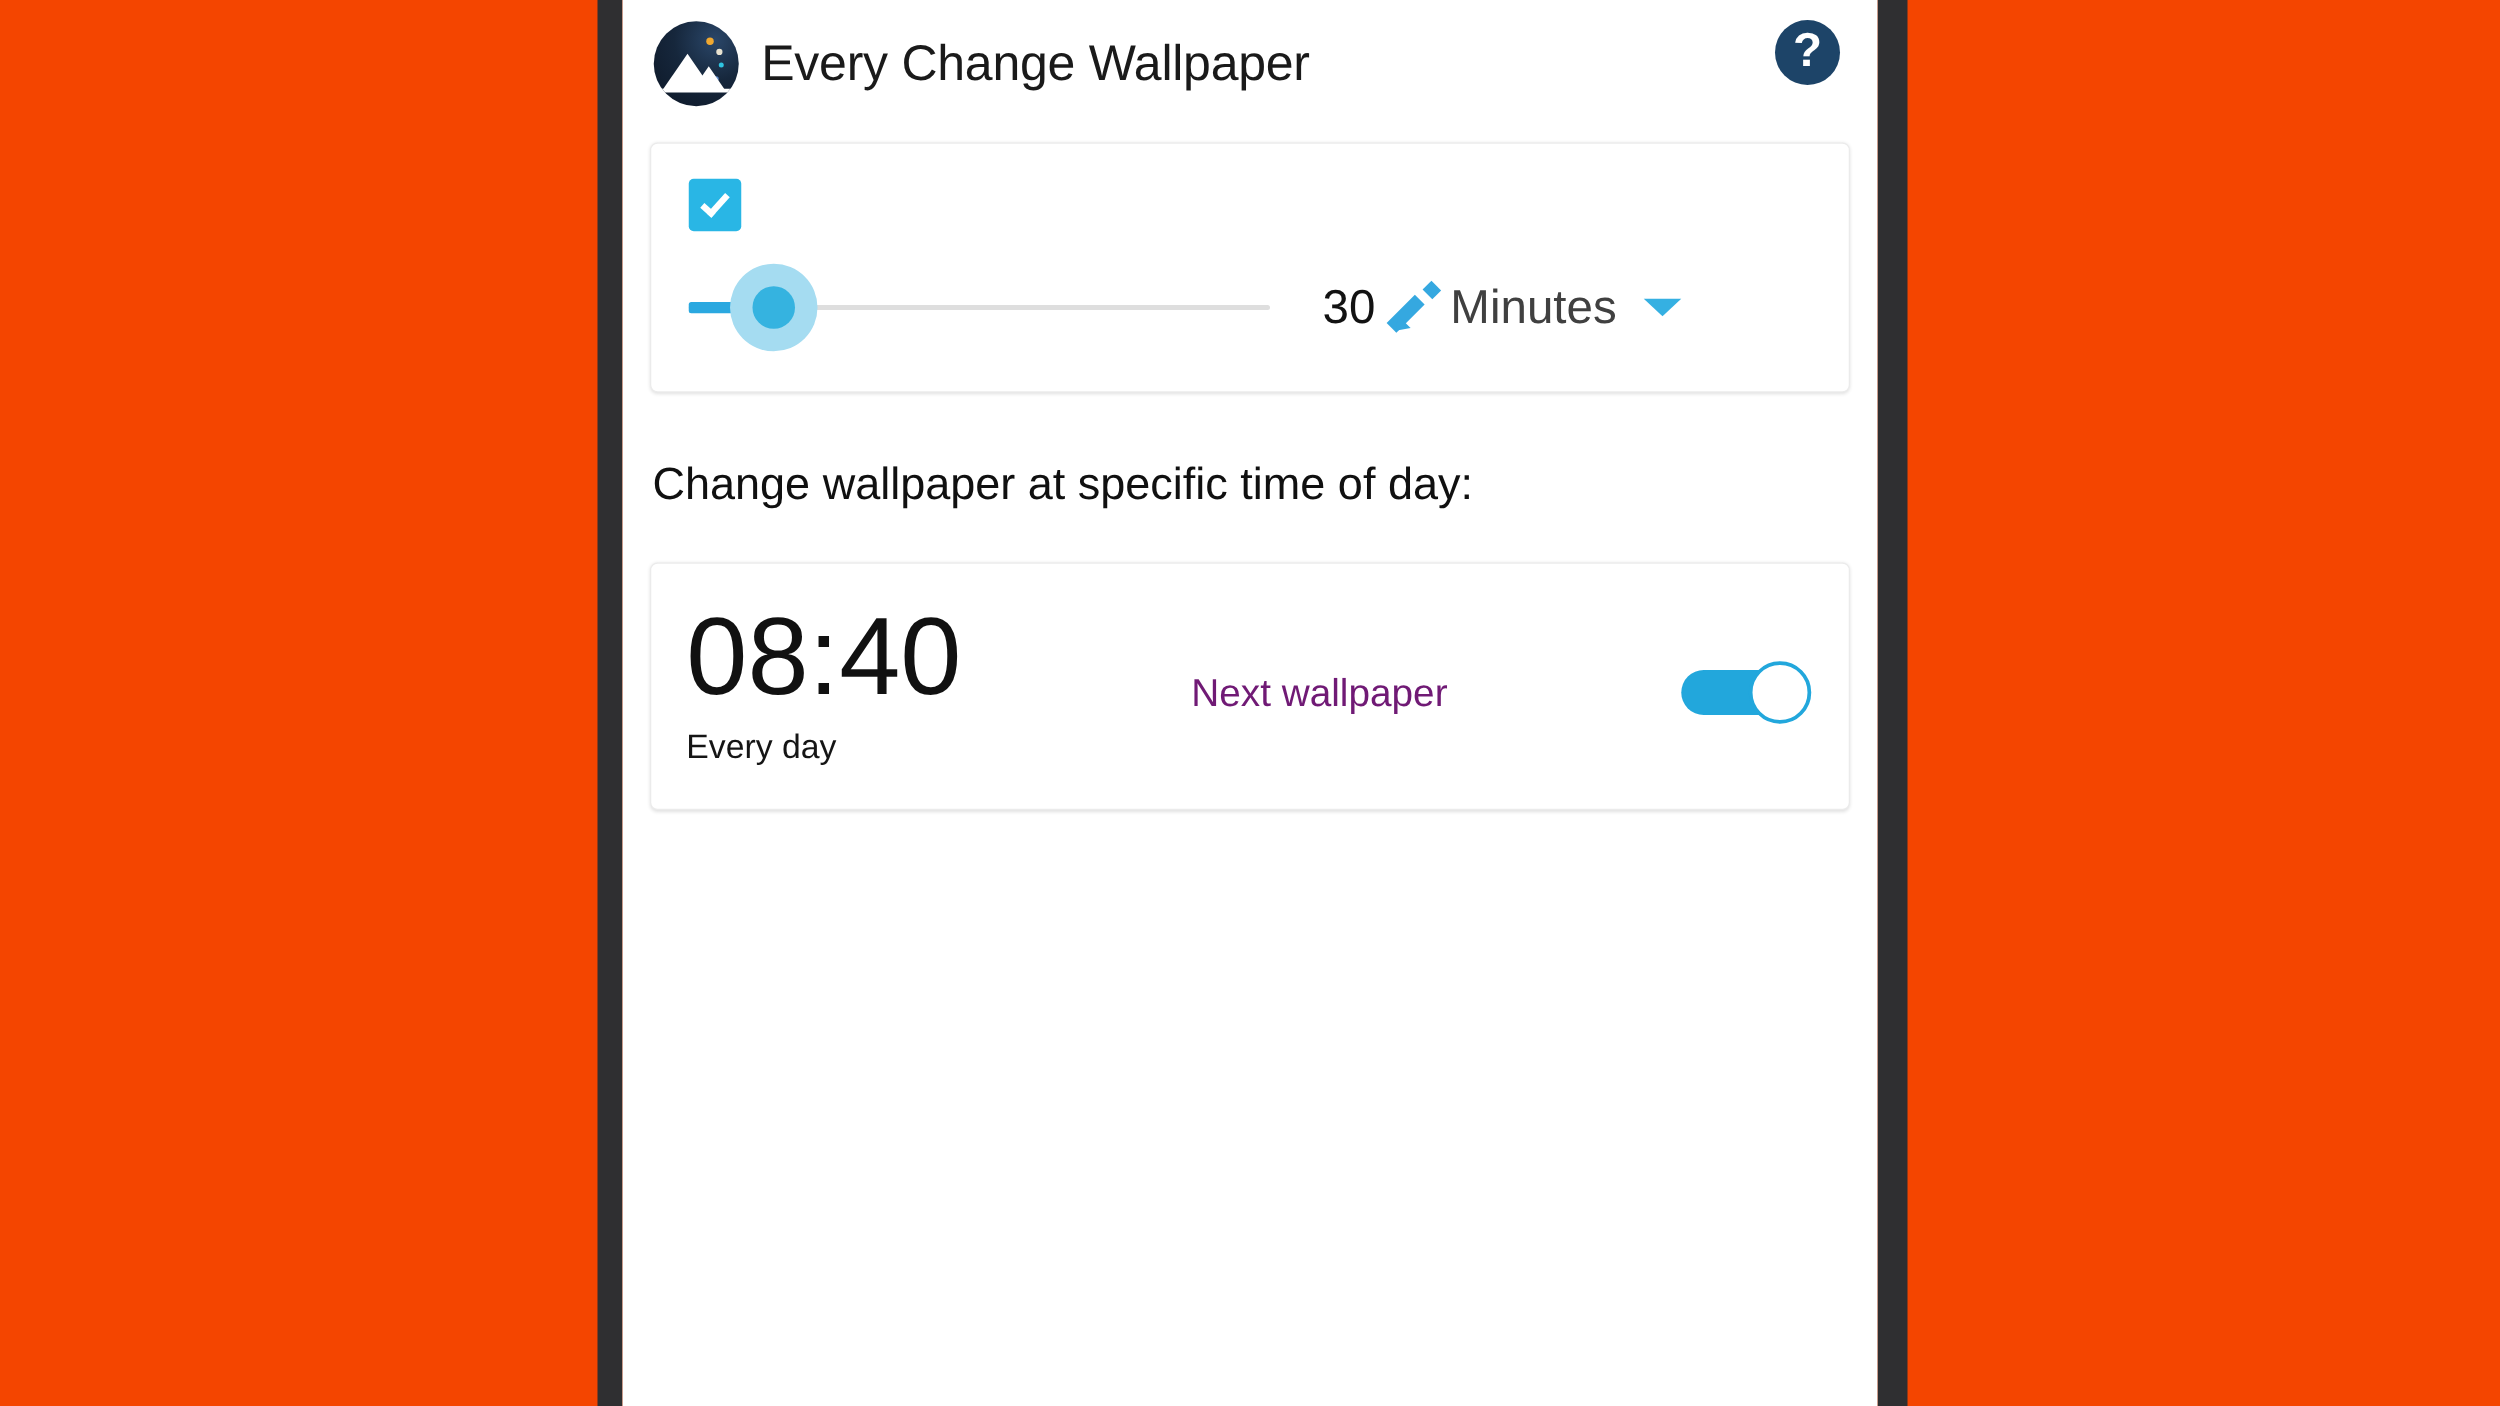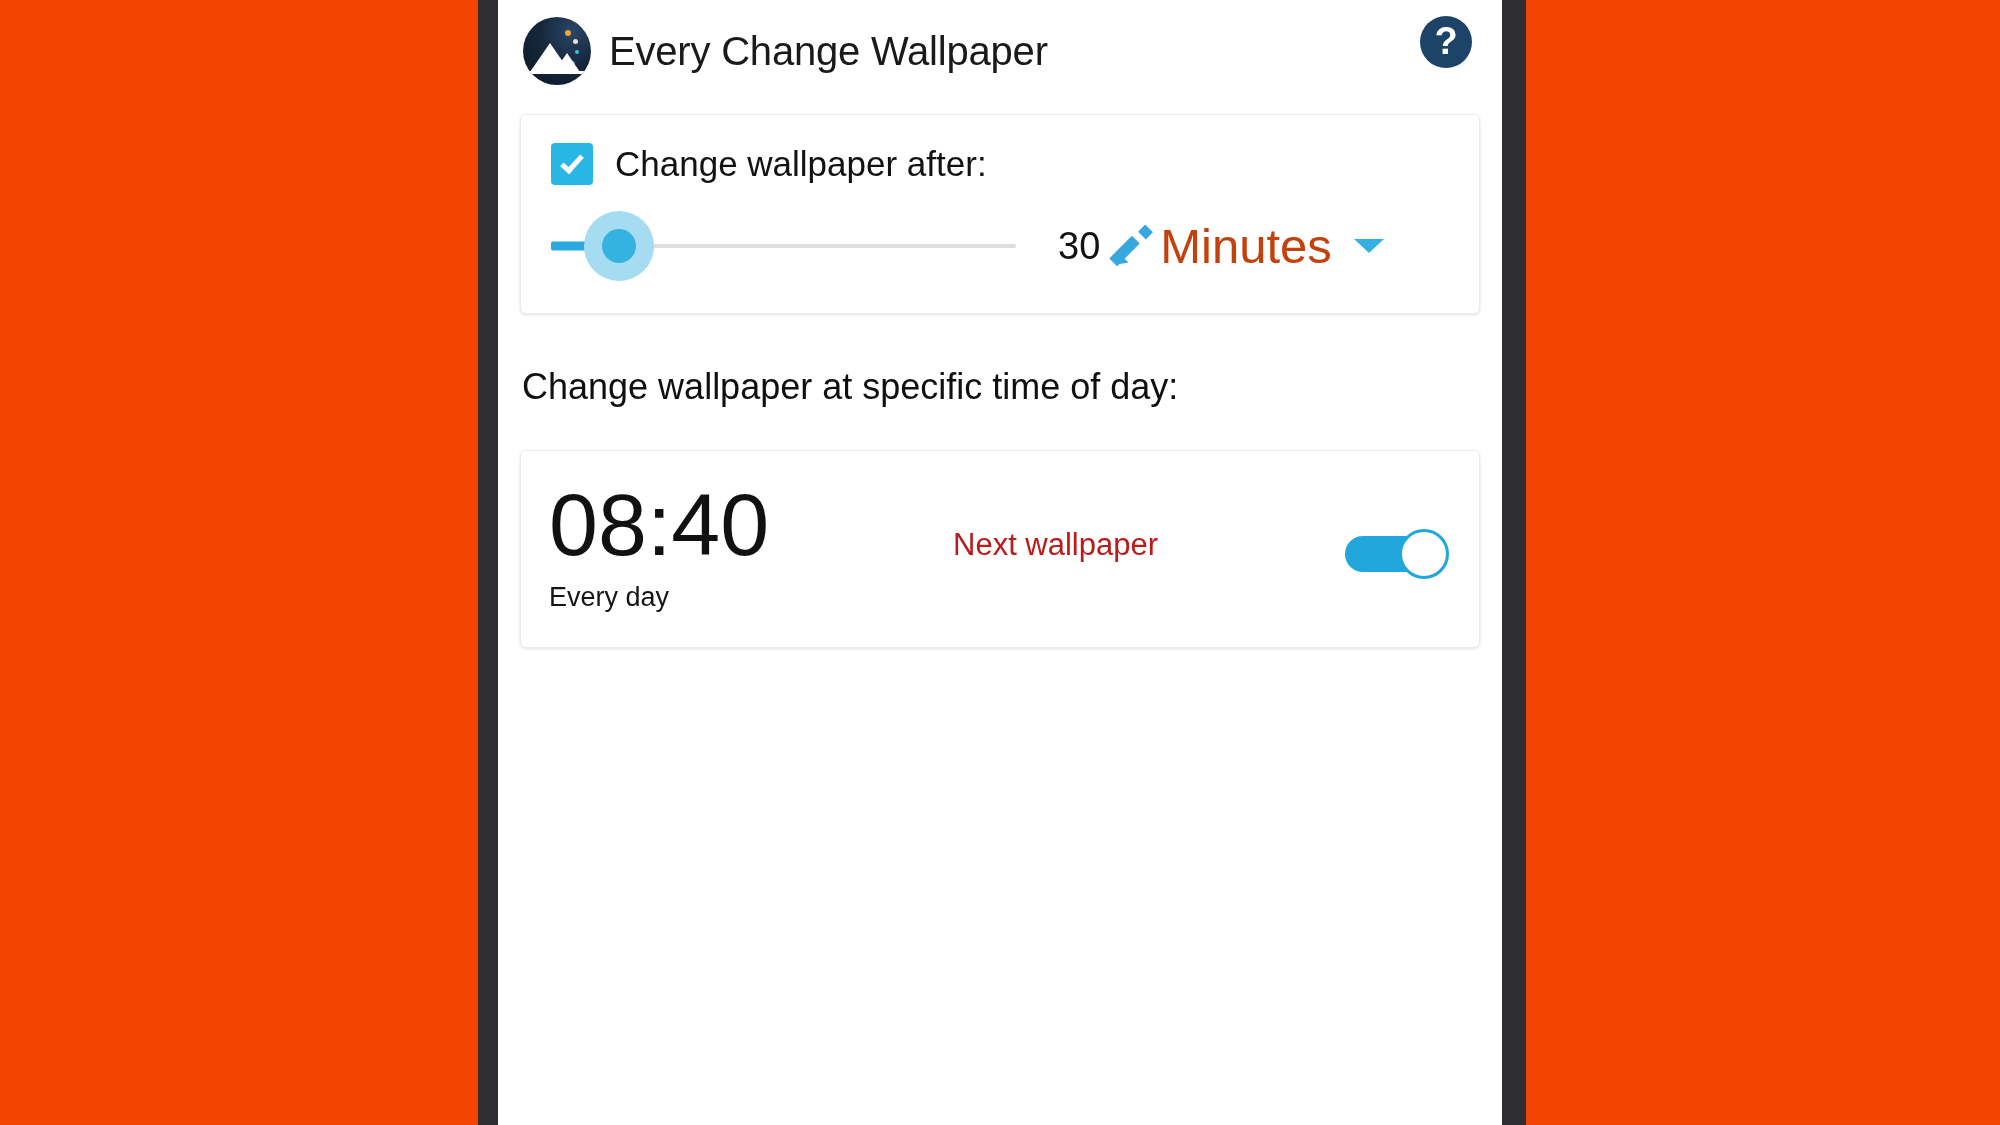--- a/index.html
+++ b/index.html
@@ -312,22 +312,22 @@
   .pencil-icon .head {
     position: absolute;
     right: -1px;
     top: -2px;
     width: 11px;
     height: 10px;
     background: #35a8e0;
     transform: rotate(45deg);
   }
   .duration .unit {
-    font-size: 49px;
-    color: #c2410c;
+    font-size: 38px;
+    color: #404040;
   }
   .caret {
     margin-left: 22px;
     width: 0;
     height: 0;
     border-left: 15px solid transparent;
     border-right: 15px solid transparent;
     border-top: 14px solid #35b0e2;
   }
 
@@ -358,23 +358,23 @@
   }
   .sched-repeat {
     font-size: 27px;
     color: #151515;
     margin-top: 10px;
   }
 
   .sched-mid {
     position: absolute;
     left: 432px;
-    top: 76px;
+    top: 86px;
     font-size: 31px;
-    color: #b91c1c;
+    color: #701a75;
     white-space: nowrap;
   }
 
   .toggle {
     position: absolute;
     right: 30px;
     top: 78px;
     width: 104px;
     height: 50px;
     cursor: pointer;
@@ -430,21 +430,20 @@
 
 
   <div class="content">
 
     <div class="card card-interval">
 
       <div class="row-check">
         <div class="checkbox">
           <div class="tick"></div>
         </div>
-        <div class="check-label">Change wallpaper after:</div>
       </div>
 
       <div class="row-slider">
         <div class="slider">
           <div class="track"></div>
           <div class="track-fill"></div>
           <div class="halo"></div>
           <div class="knob"></div>
         </div>
 

